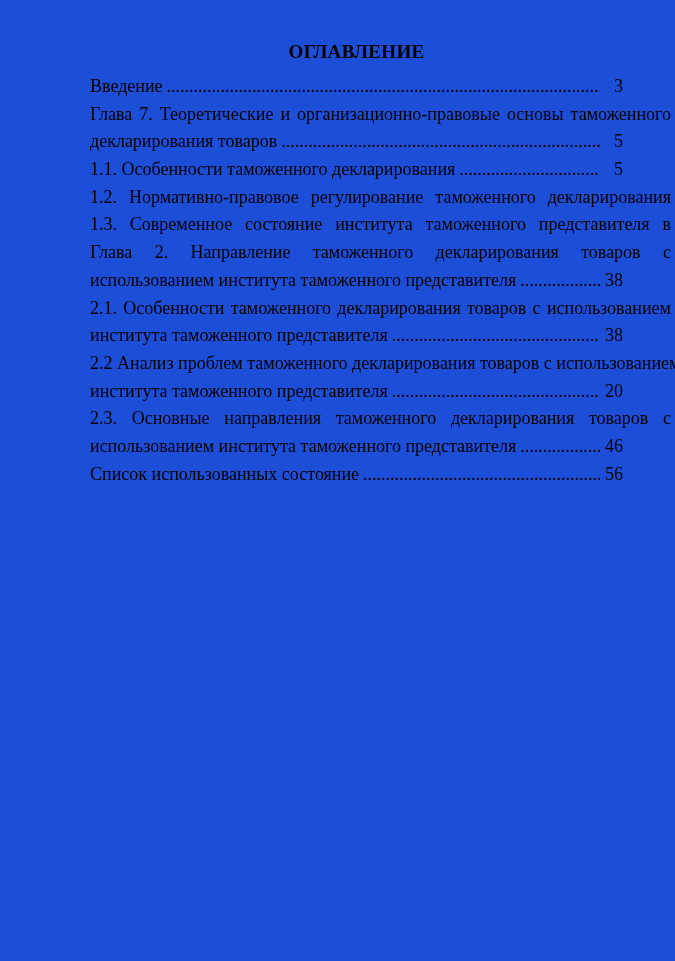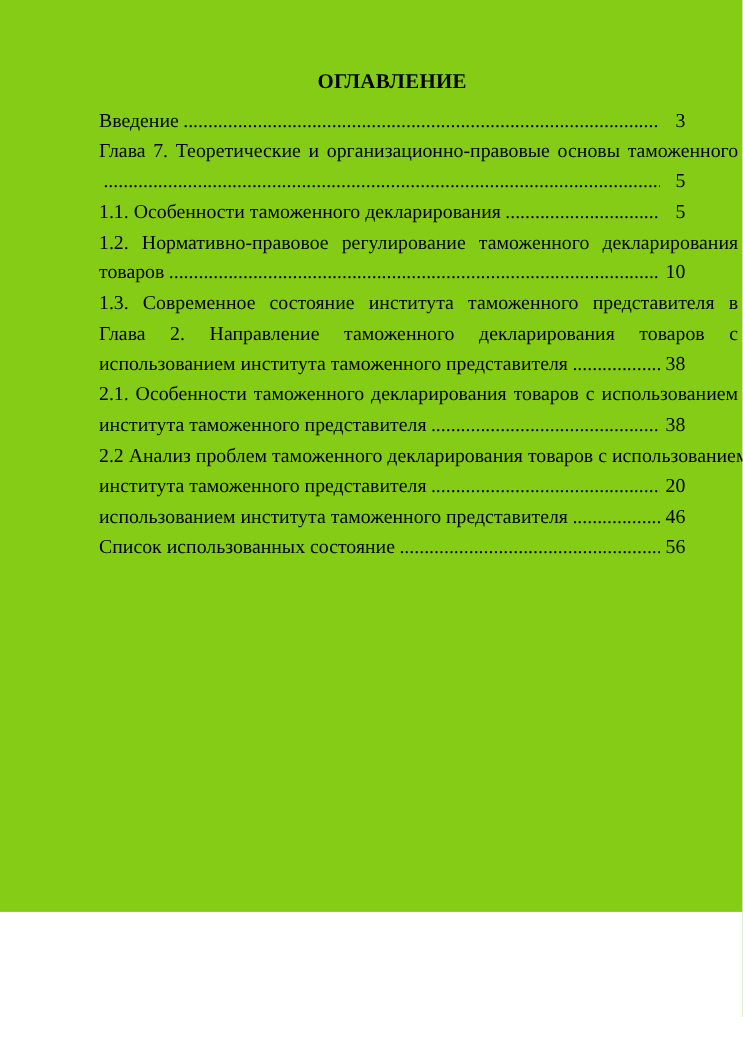--- a/index.html
+++ b/index.html
@@ -10,23 +10,23 @@
   body {
     width: 675px;
     height: 961px;
     font-family: "Liberation Serif", "DejaVu Serif", serif;
     color: #000000;
     overflow: hidden;
   }
   .page {
     box-sizing: border-box;
     width: 675px;
-    height: 829px;
-    padding: 61px 0 0 90px;
-    background: #84cc16;
+    height: 961px;
+    padding: 38px 0 0 90px;
+    background: #1d4ed8;
   }
   .doc-title {
     width: 533px;
     text-align: center;
     font-weight: bold;
     font-size: 19px;
     line-height: 28px;
     margin: 0 0 7px 0;
     letter-spacing: 0.3px;
   }
@@ -76,53 +76,50 @@
 <div class="page">
   <h1 class="doc-title">ОГЛАВЛЕНИЕ</h1>
   <div class="toc">
       <div class="toc-line final">
         <span class="entry-text">Введение</span>
         <span class="leader"></span>
         <span class="page-num">3</span>
       </div>
       <div class="toc-line justified">Глава 7. Теоретические и организационно-правовые основы таможенного</div>
       <div class="toc-line final">
+        <span class="entry-text">декларирования товаров</span>
         <span class="leader"></span>
         <span class="page-num">5</span>
       </div>
       <div class="toc-line final">
         <span class="entry-text">1.1. Особенности таможенного декларирования</span>
         <span class="leader"></span>
         <span class="page-num">5</span>
       </div>
       <div class="toc-line justified">1.2. Нормативно-правовое регулирование таможенного декларирования</div>
-      <div class="toc-line final">
-        <span class="entry-text">товаров</span>
-        <span class="leader"></span>
-        <span class="page-num">10</span>
-      </div>
       <div class="toc-line justified">1.3. Современное состояние института таможенного представителя в</div>
       <div class="toc-line justified">Глава 2. Направление таможенного  декларирования товаров с</div>
       <div class="toc-line final">
         <span class="entry-text">использованием института таможенного представителя</span>
         <span class="leader"></span>
         <span class="page-num">38</span>
       </div>
       <div class="toc-line justified">2.1. Особенности таможенного декларирования  товаров с использованием</div>
       <div class="toc-line final">
         <span class="entry-text">института  таможенного представителя</span>
         <span class="leader"></span>
         <span class="page-num">38</span>
       </div>
       <div class="toc-line justified">2.2 Анализ проблем таможенного декларирования  товаров с использованием</div>
       <div class="toc-line final">
         <span class="entry-text">института таможенного представителя</span>
         <span class="leader"></span>
         <span class="page-num">20</span>
       </div>
+      <div class="toc-line justified">2.3. Основные направления таможенного декларирования  товаров с</div>
       <div class="toc-line final">
         <span class="entry-text">использованием института таможенного представителя</span>
         <span class="leader"></span>
         <span class="page-num">46</span>
       </div>
       <div class="toc-line final">
         <span class="entry-text">Список использованных состояние</span>
         <span class="leader"></span>
         <span class="page-num">56</span>
       </div>

